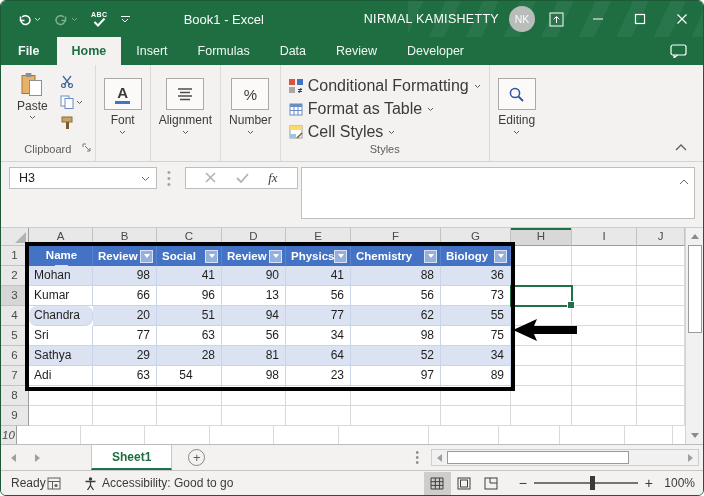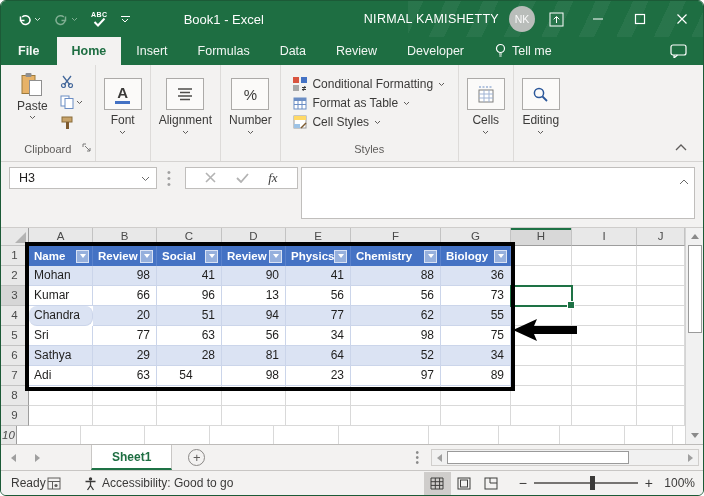--- a/index.html
+++ b/index.html
@@ -31,21 +31,21 @@
   .rgroup{display:flex;flex-direction:column;align-items:center;border-right:1px solid #dddbd9;position:relative;padding:5px 8px 2px}
   .glabel{margin-top:auto;font-size:11px;color:#5f5d5b;padding-bottom:4px;display:flex;align-items:center;gap:3px}
   .clip-content{display:flex;gap:8px;align-items:flex-start}
   .paste-btn{display:flex;flex-direction:column;align-items:center;font-size:12px;color:#3b3a39;gap:2px;padding:2px 4px}
   .mini-col{display:flex;flex-direction:column;gap:5px;padding-top:3px}
   .mini{display:flex;align-items:center;gap:2px;height:16px}
   .cgroup{display:flex;flex-direction:column;align-items:center;padding-top:8px;gap:3px}
   .cbox{width:38px;height:32px;border:1px solid #acaaa8;background:#fbfaf9;display:flex;align-items:center;justify-content:center}
   .clabel{font-size:12px;color:#3b3a39}
   .styles-rows{display:flex;flex-direction:column;align-items:flex-start;gap:5px;padding-top:7px}
-  .style-item{display:flex;align-items:center;gap:5px;font-size:12px;color:#3b3a39}
+  .style-item{display:flex;align-items:center;gap:5px;font-size:16px;color:#3b3a39}
   .launcher{position:absolute;right:3px;bottom:4px}
   .collapse-ribbon{position:absolute;right:16px;bottom:6px}
 
   
   .formula-row{height:66px;background:#f3f2f1;position:relative;flex:none;border-bottom:1px solid #cfcdcb}
   .namebox{position:absolute;left:8px;top:5px;width:148px;height:22px;background:#fff;border:1px solid #c0bebc;display:flex;align-items:center;padding:0 6px 0 9px;font-size:12.5px;color:#1f1e1d}
   .nb-arrow{margin-left:auto}
   .dots{position:absolute;left:166px;top:7px;color:#a0a0a0;font-size:11px;letter-spacing:0;line-height:6px;text-align:center}
   .fxbox{position:absolute;left:184px;top:5px;width:113px;height:22px;background:#fff;border:1px solid #c0bebc;display:flex;align-items:center;justify-content:space-evenly}
   .fx{font-style:italic;font-family:"Liberation Serif",serif;font-size:13px;color:#3c3c3c}
@@ -178,27 +178,20 @@
   </div>
 
   <div class="tabrow">
     <div class="rtab file">File</div>
     <div class="rtab active">Home</div>
     <div class="rtab">Insert</div>
     <div class="rtab">Formulas</div>
     <div class="rtab">Data</div>
     <div class="rtab">Review</div>
     <div class="rtab">Developer</div>
-    <div class="tellme">
-      <svg width="11" height="16">
-          <circle cx="5.5" cy="5.5" r="4" fill="none" stroke="#fff" stroke-width="1.2"></circle>
-          <path d="M4 11 h3 M4.3 13 h2.4" stroke="#fff" stroke-width="1.2"></path>
-        </svg>
-      <span>Tell me</span>
-    </div>
     <div class="comment">
       <svg width="17" height="14">
           <rect x="1" y="1" width="15" height="10" rx="2" fill="none" stroke="#fff" stroke-width="1.2"></rect>
           <path d="M4 11 l0 3 l3.5 -3" fill="none" stroke="#fff" stroke-width="1.2"></path>
         </svg>
     </div>
   </div>
 
   <div class="ribbon">
 
@@ -324,35 +317,20 @@
           <svg width="7" height="5">
               <path d="M1 1 l2.5 2.5 L6 1" stroke="#5f5d5b" fill="none"></path>
             </svg>
         </div>
       </div>
       <div class="glabel">
         <span>Styles</span>
       </div>
     </div>
 
-    <div class="rgroup">
-      <div class="cgroup">
-        <div class="cbox">
-          <svg width="20" height="17">
-              <path d="M3 1 h14" stroke="#6b8dc4" stroke-dasharray="2 1.5"></path>
-              <rect x="3" y="4" width="14" height="12" fill="#fff" stroke="#7f7f7f"></rect>
-              <path d="M3 8 h14 M3 12 h14 M8 4 v12 M13 4 v12" stroke="#9fb3d4"></path>
-            </svg>
-        </div>
-        <span class="clabel">Cells</span>
-        <svg width="7" height="5">
-            <path d="M1 1 l2.5 2.5 L6 1" stroke="#5f5d5b" fill="none"></path>
-          </svg>
-      </div>
-    </div>
 
     <div class="rgroup" style="border-right:none">
       <div class="cgroup">
         <div class="cbox">
           <svg width="17" height="17">
               <circle cx="7" cy="7" r="4.6" fill="none" stroke="#2b579a" stroke-width="1.5"></circle>
               <line x1="10.5" y1="10.5" x2="15" y2="15" stroke="#2b579a" stroke-width="1.8"></line>
             </svg>
         </div>
         <span class="clabel">Editing</span>
@@ -408,21 +386,21 @@
           <div class="cell colh" style="width: 64px;">D</div>
           <div class="cell colh" style="width: 65px;">E</div>
           <div class="cell colh" style="width: 90px;">F</div>
           <div class="cell colh" style="width: 70px;">G</div>
           <div class="cell colh sel" style="width: 61px;">H</div>
           <div class="cell colh" style="width: 65px;">I</div>
           <div class="cell colh" style="width: 48px;">J</div>
         </div>
         <div class="grow">
           <div class="cell gut" style="width: 28px;">1</div>
-          <div class="cell th" style="width: 64px;">
+          <div class="cell th" style="width: 64px; flex-direction: column;">
             <span>Name</span>
             <span class="filterbtn"></span>
           </div>
           <div class="cell th" style="width: 64px;">
             <span>Review</span>
             <span class="filterbtn"></span>
           </div>
           <div class="cell th" style="width: 65px;">
             <span>Social</span>
             <span class="filterbtn"></span>

